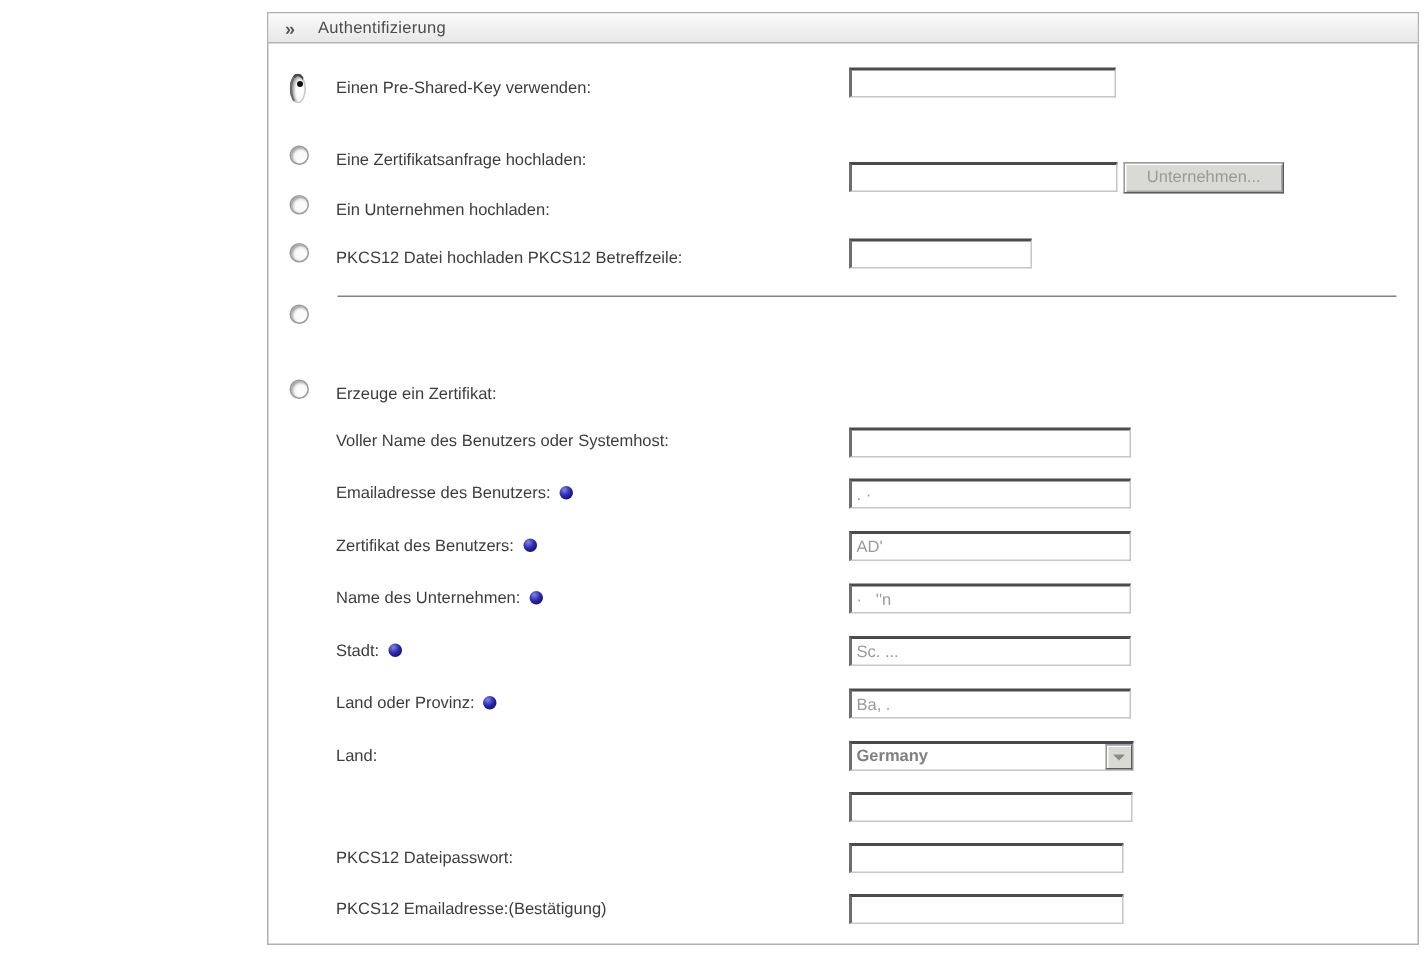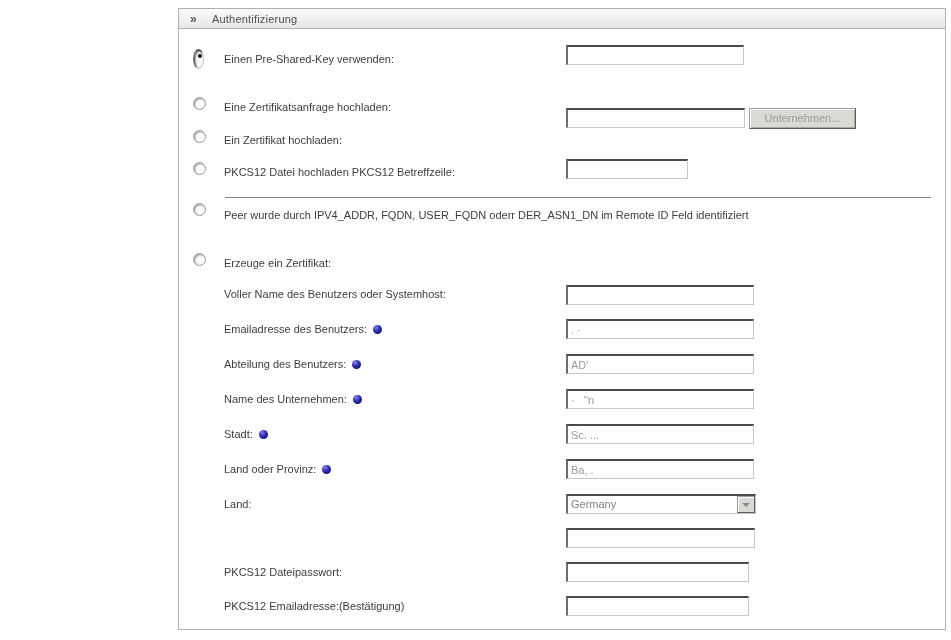--- a/index.html
+++ b/index.html
@@ -32,21 +32,21 @@
       font-family:"Liberation Sans",sans-serif;font-size:11px;color:#9a9a9a;
       padding:1px 3px;outline:none;}
 
   .btn{position:absolute;box-sizing:border-box;background:#d9d9d5;
        border:1px solid #9c9c9c;border-right-color:#5c5c5c;border-bottom-color:#5c5c5c;
        box-shadow:inset 1px 1px 0 #ffffff, inset -1px -1px 0 #a8a8a8;
        color:#9a9a9a;text-align:center;line-height:18px;font-size:11px;cursor:default;}
 
   .sel{position:absolute;box-sizing:border-box;height:20px;background:#fff;
        border-top:2px solid #4b4b4b;border-left:2px solid #6d6d6d;
-       border-right:1px solid #c6c6c6;border-bottom:1px solid #c6c6c6;}
+       border-right:1px solid #c6c6c6;border-bottom:1px solid #c6c6c6;font-weight:bold;}
   .sel .val{position:absolute;left:3px;top:2px;color:#808080;}
   .sel .arw{position:absolute;right:0;top:0;bottom:0;width:16px;background:#d9d9d5;
        border:1px solid #9c9c9c;border-right-color:#5c5c5c;border-bottom-color:#5c5c5c;
        box-shadow:inset 1px 1px 0 #ffffff;}
   .sel .arw::after{content:"";position:absolute;left:4px;top:6px;
        border-left:4px solid transparent;border-right:4px solid transparent;
        border-top:4px solid #8b8b8b;}
 
   .sepline{position:absolute;left:46px;width:706px;height:0;border-top:1px solid #828282;}
 </style>
@@ -65,41 +65,40 @@
     <span class="lbl" style="top:44px">Einen Pre-Shared-Key verwenden:</span>
     <input class="tb" style="left: 387px; top: 36px; width: 178px;" value="">
 
     <span class="radio" style="top:88px"></span>
     <span class="lbl" style="top:92px">Eine Zertifikatsanfrage hochladen:</span>
 
     <input class="tb" style="left: 387px; top: 99px; width: 179px;" value="">
     <div class="btn" style="left:570px;top:99px;width:107px;height:21px">Unternehmen...</div>
 
     <span class="radio" style="top:121px"></span>
-    <span class="lbl" style="top:125px">Ein Zertifikat hochladen:</span>
+    <span class="lbl" style="top:125px">Ein Unternehmen hochladen:</span>
 
     <span class="radio" style="top:153px"></span>
     <span class="lbl" style="top:157px">PKCS12 Datei hochladen PKCS12 Betreffzeile:</span>
     <input class="tb" style="left: 387px; top: 150px; width: 122px;" value="">
 
     <div class="sepline" style="top:188px"></div>
 
     <span class="radio" style="top:194px"></span>
-    <span class="lbl" style="top:200px">Peer wurde durch IPV4_ADDR, FQDN, USER_FQDN oderr DER_ASN1_DN im Remote ID Feld identifiziert</span>
 
     <span class="radio" style="top:244px"></span>
     <span class="lbl" style="top:248px">Erzeuge ein Zertifikat:</span>
 
     <span class="lbl" style="top:279px">Voller Name des Benutzers oder Systemhost:</span>
     <input class="tb" style="left: 387px; top: 276px; width: 188px;" value="">
 
     <span class="lbl" style="top:314px"><span>Emailadresse des Benutzers:</span><span class="ball"></span></span>
     <input class="tb" style="left: 387px; top: 310px; width: 188px;" value=". ·">
 
-    <span class="lbl" style="top:349px"><span>Abteilung des Benutzers:</span><span class="ball"></span></span>
+    <span class="lbl" style="top:349px"><span>Zertifikat des Benutzers:</span><span class="ball"></span></span>
     <input class="tb" style="left: 387px; top: 345px; width: 188px;" value="AD'">
 
     <span class="lbl" style="top:384px"><span>Name des Unternehmen:</span><span class="ball"></span></span>
     <input class="tb" style="left: 387px; top: 380px; width: 188px;" value="·   ''n">
 
     <span class="lbl" style="top:419px"><span>Stadt:</span><span class="ball"></span></span>
     <input class="tb" style="left: 387px; top: 415px; width: 188px;" value="Sc. ...">
 
     <span class="lbl" style="top:454px"><span>Land oder Provinz:</span><span class="ball"></span></span>
     <input class="tb" style="left: 387px; top: 450px; width: 188px;" value="Ba, .">

